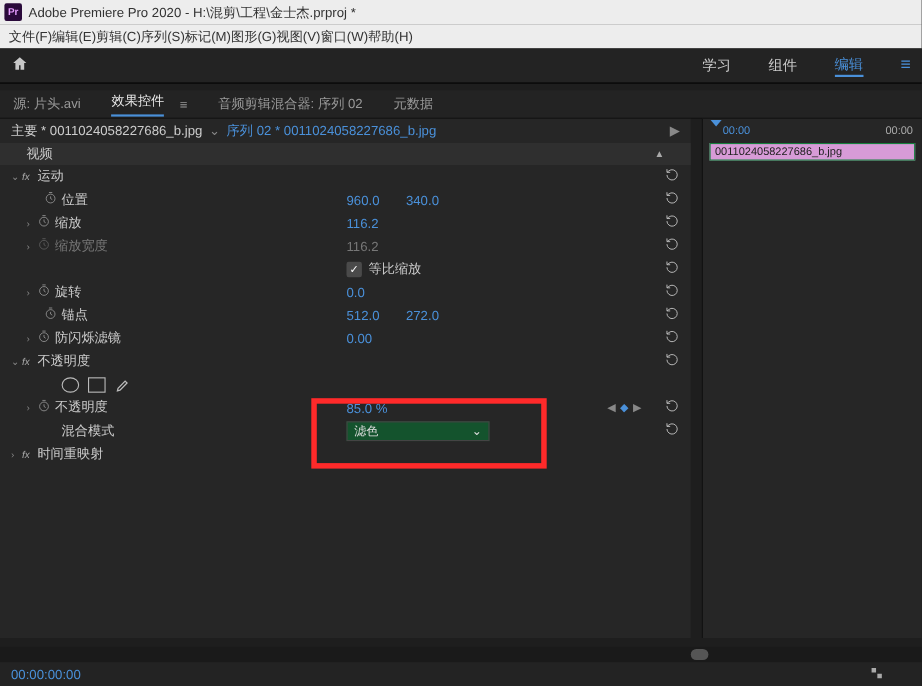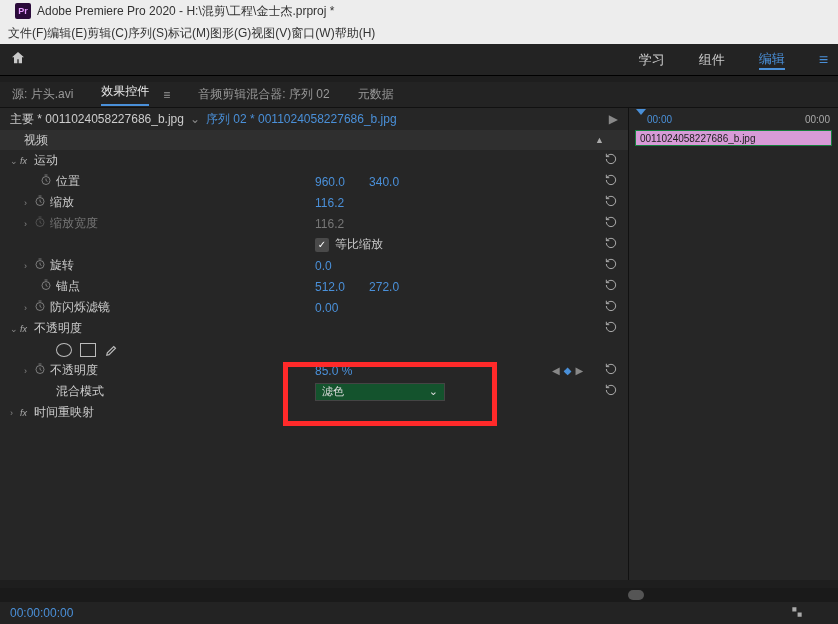--- a/index.html
+++ b/index.html
@@ -1,33 +1,33 @@
 <!DOCTYPE html>
 <html><head>
 <meta charset="utf-8">
 <style>
   * { margin: 0; padding: 0; box-sizing: border-box; font-family: "Microsoft YaHei", sans-serif; }
   body { width: 838px; height: 624px; background: #1e1e1e; color: #c8c8c8; font-size: 12px; overflow: hidden; position: relative; }
-  .titlebar { background: #ededed; color: #333; height: 22px; display: flex; align-items: center; padding: 0 15px; font-size: 12px; }
+  .titlebar { background: #ededed; color: #333; height: 22px; display: flex; align-items: center; padding: 0 4px; font-size: 12px; }
   .pr-icon { width: 16px; height: 16px; background: #2a0a3a; color: #e69cff; display: inline-flex; align-items: center; justify-content: center; font-size: 9px; font-weight: bold; border-radius: 2px; margin-right: 6px; }
   .menubar { background: #ededed; color: #333; height: 22px; display: flex; align-items: center; padding: 0 8px; font-size: 12px; }
   .menubar span { cursor: default; }
   .workspacebar { background: #232323; height: 32px; display: flex; align-items: center; padding: 0 10px; justify-content: space-between; border-bottom: 1px solid #000; }
   .ws-left { display: flex; align-items: center; gap: 10px; }
   .home-icon svg { width: 16px; height: 16px; fill: #c8c8c8; }
   .ws-right { display: flex; align-items: center; gap: 34px; font-size: 13px; color: #ccc; }
   .ws-active { color: #4a90d9; border-bottom: 2px solid #4a90d9; padding-bottom: 0px; }
   .ws-menu { color: #4a90d9; font-size: 16px; }
   .panel-tabs { background: #232323; height: 26px; display: flex; align-items: center; padding: 0 12px; gap: 28px; font-size: 12px; border-bottom: 1px solid #111; margin-top:6px;}
   .panel-tabs .tab { color: #999; }
   .panel-tabs .tab.active { color: #eaeaea; border-bottom: 2px solid #4a90d9; padding-bottom: 4px; }
   .panel-tabs .menu-eq { color: #999; margin-left: -14px; }
   .content { display: flex; height: 472px; }
   .left-pane { width: 628px; background: #262626; display: flex; flex-direction: column; position: relative; }
-  .right-pane { flex: 1; background: #262626; border-left: 1px solid #111; position: relative; }
+  .right-pane { flex: 1; background: #262626; border-left: 1px solid #111; position: relative; margin-left: 10px; }
   .breadcrumb { display: flex; align-items: center; padding: 4px 10px; height: 22px; font-size: 12px; }
   .bc-main { color: #ccc; }
   .bc-arrow { color: #888; margin: 0 6px; }
   .bc-seq { color: #4a90d9; }
   .bc-play { margin-left: auto; color: #888; }
   .section-head { background: #2f2f2f; height: 20px; display: flex; align-items: center; padding: 0 24px; font-size: 12px; justify-content: space-between; }
   .section-head .caret { color: #aaa; font-size: 9px; }
   .prop-row { height: 21px; display: flex; align-items: center; padding: 0 10px; font-size: 12px; position: relative; }
   .prop-row .indent1 { width: 14px; }
   .prop-row .indent2 { width: 30px; }

